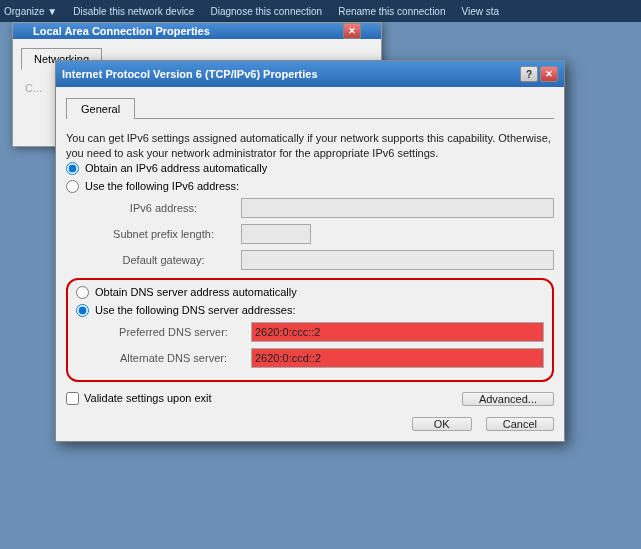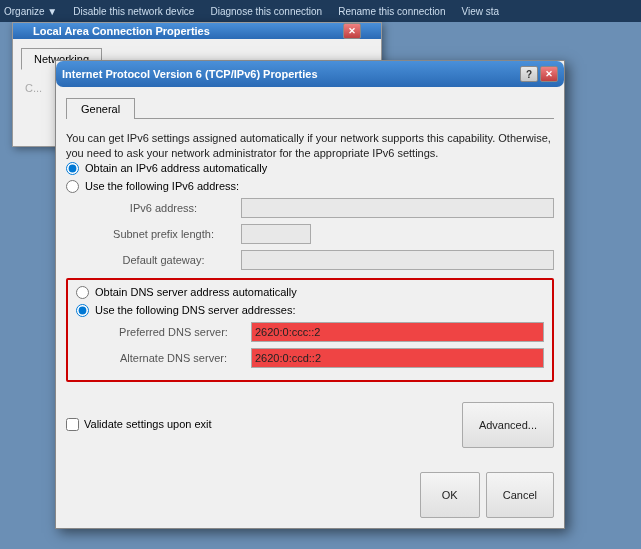--- a/index.html
+++ b/index.html
@@ -117,21 +117,20 @@
     .dialog-titlebar {
       background: linear-gradient(to bottom, #4a90d9, #2a6ab5);
       color: white;
       height: 26px;
       display: flex;
       align-items: center;
       justify-content: space-between;
       padding: 0 6px;
       font-size: 11px;
       font-weight: bold;
-      border-radius: 7px;
     }
 
     .dialog-controls {
       display: flex;
       align-items: center;
       gap: 2px;
     }
 
     .dialog-help-btn {
       width: 18px;
@@ -240,23 +239,23 @@
     }
 
     .field-input.disabled {
       background: #e8e8e8;
       color: #888;
     }
 
     
     .dns-section {
       border: 2px solid #cc0000;
-      border-radius: 2px;
+      border-radius: 12px;
       padding: 6px 8px;
-      margin-bottom: 20px;
+      margin-bottom: 10px;
     }
 
     .dns-section .radio-row {
       margin-bottom: 5px;
     }
 
     .dns-fields {
       margin-left: 20px;
       margin-top: 2px;
     }
@@ -274,26 +273,26 @@
       font-size: 11px;
     }
 
     .checkbox-row input[type=checkbox] {
       margin-right: 5px;
     }
 
     .dialog-buttons {
       display: flex;
       justify-content: flex-end;
-      gap: 6px;
-      margin-top: 24px;
+      gap: 14px;
+      margin-top: 11px;
     }
 
     .btn {
-      padding: 16px 16px;
+      padding: 0 16px;
       font-size: 11px;
       border: 1px solid #aaa;
       border-radius: 2px;
       cursor: pointer;
       background: linear-gradient(to bottom, #f5f5f5, #e0e0e0);
       color: #222;
       min-width: 60px;
       text-align: center;
     }
 

